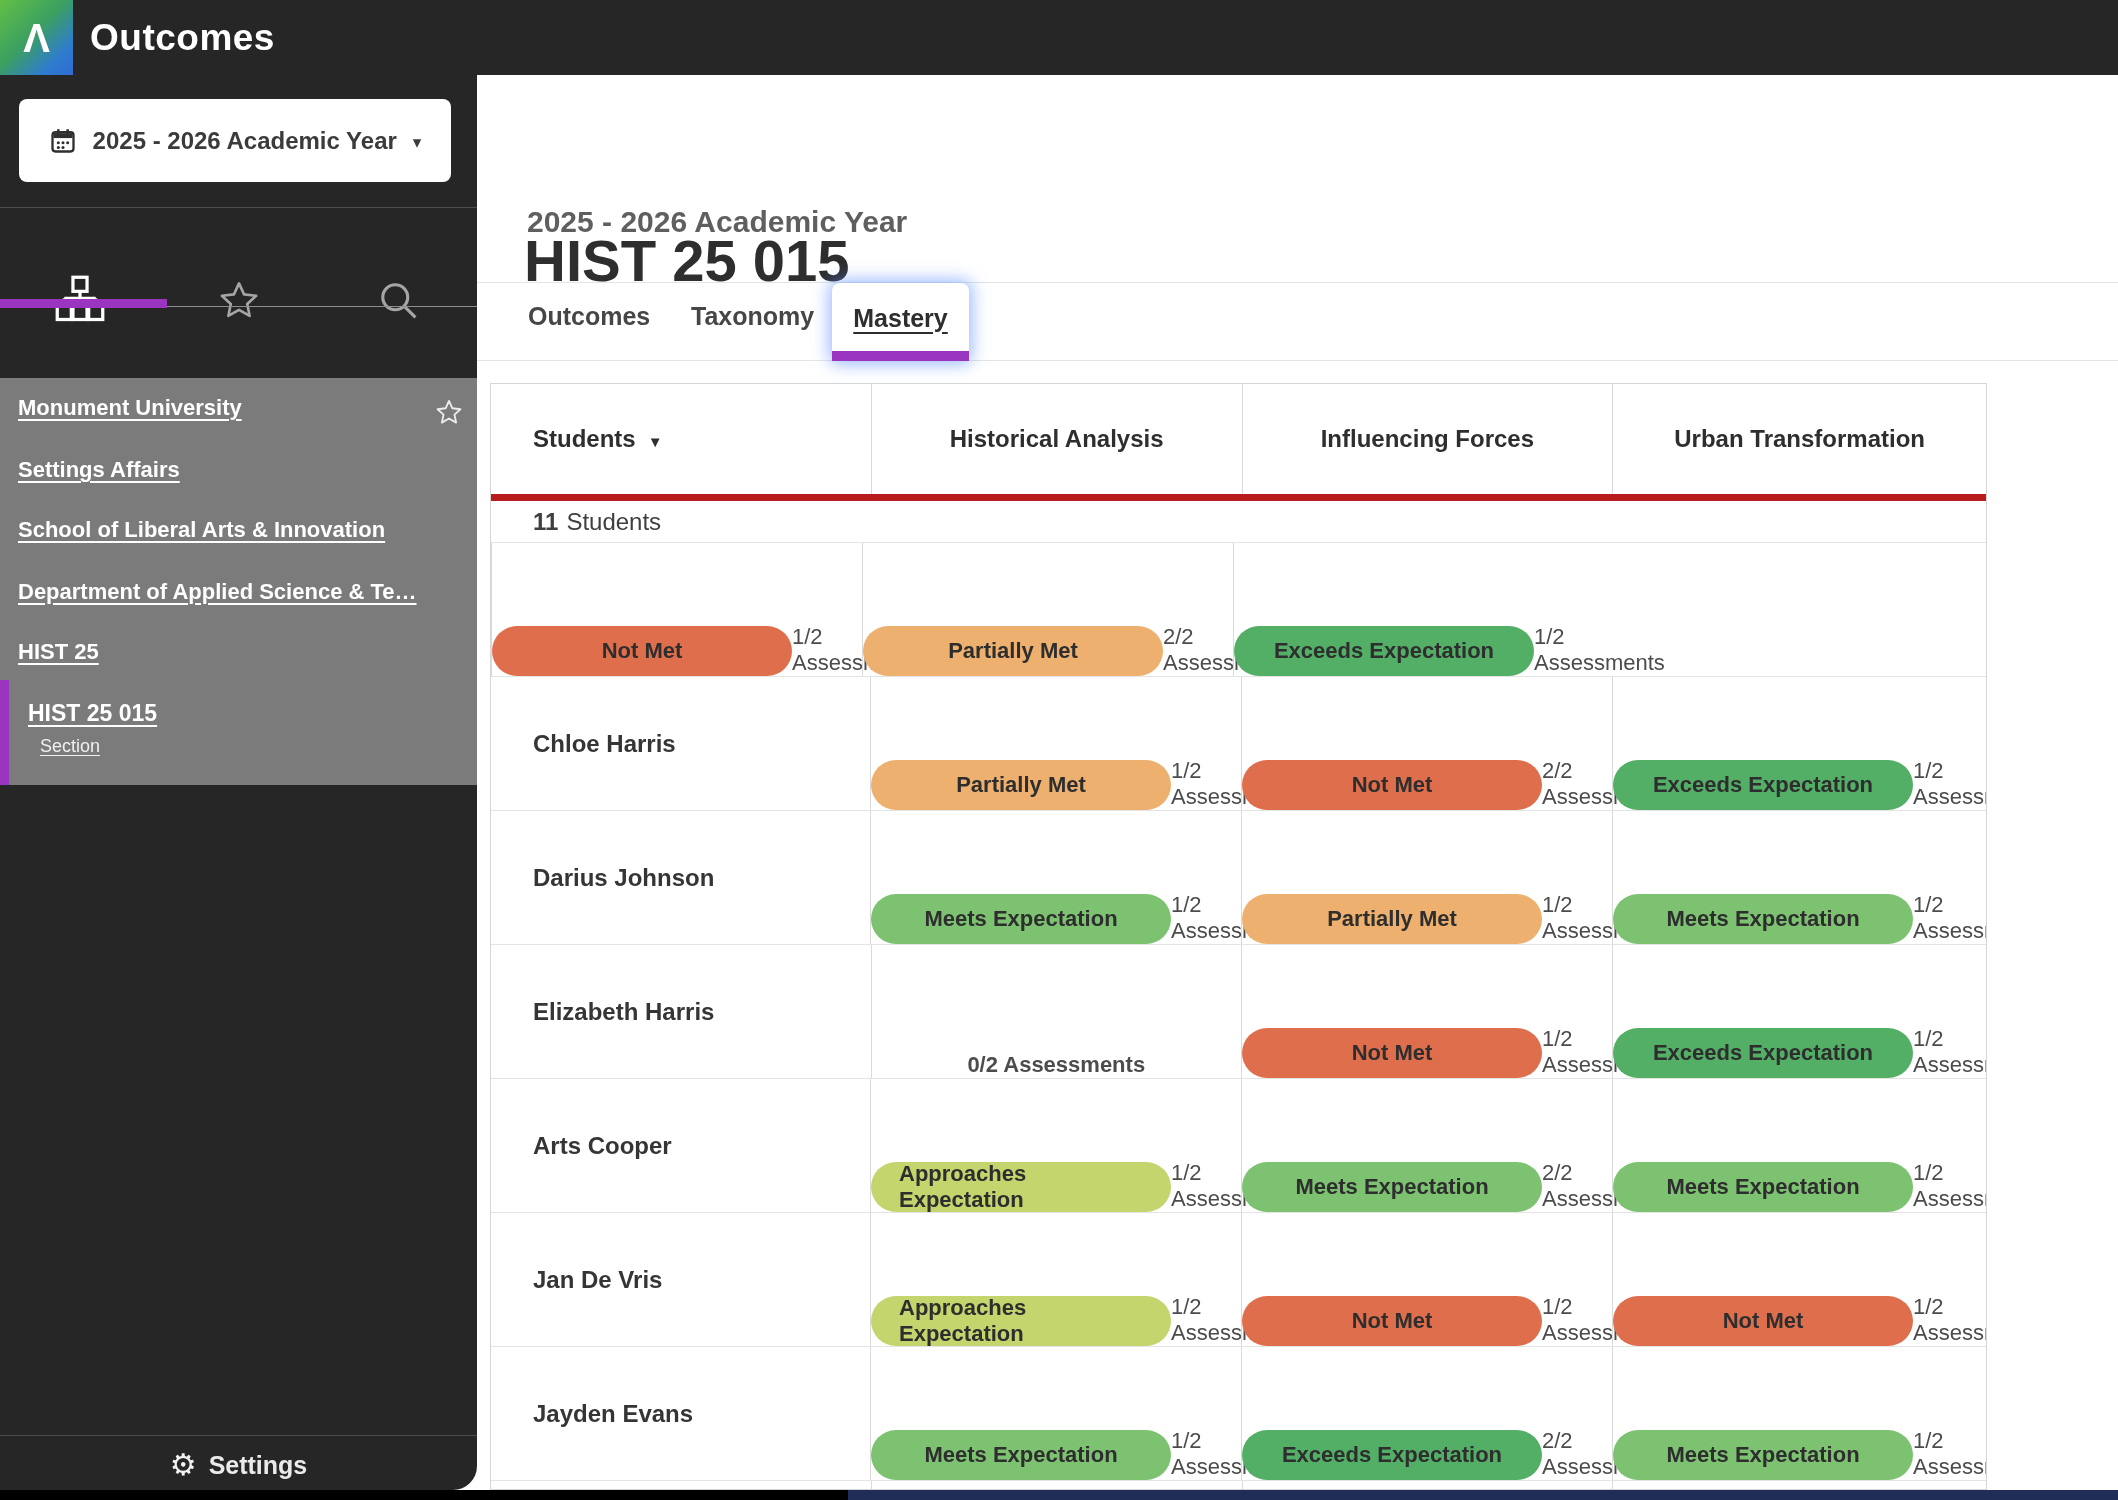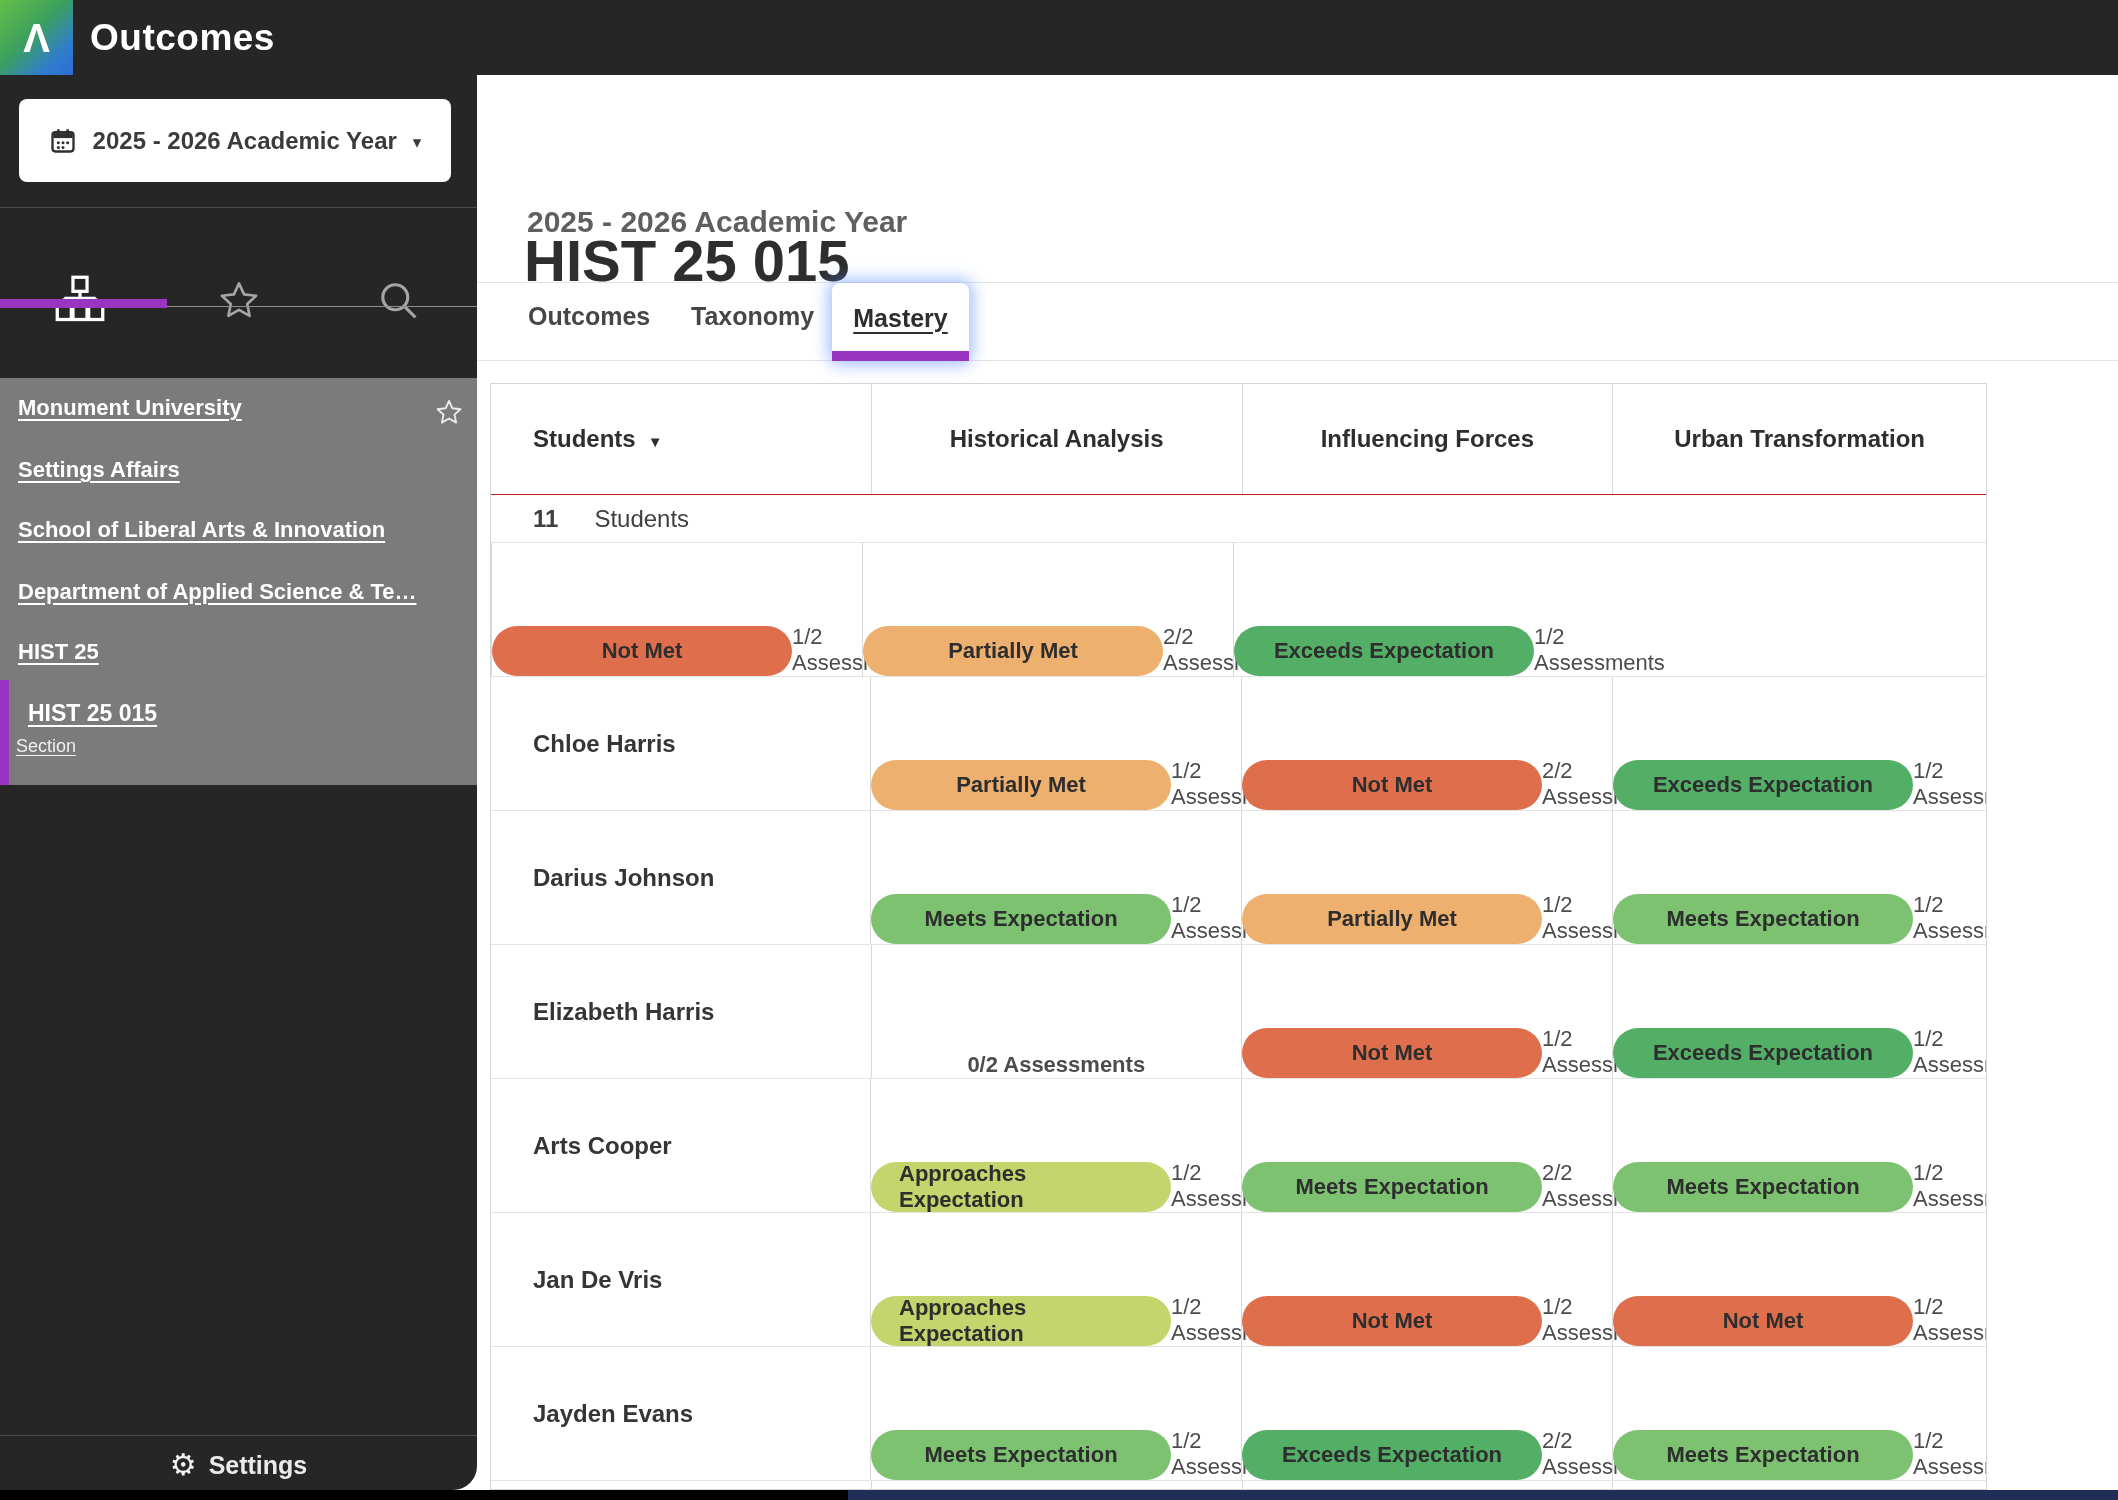--- a/index.html
+++ b/index.html
@@ -33,21 +33,21 @@
 
   .section-label { position:absolute; left:10px; top:318px; font-size:21px; color:#d2d2d2; letter-spacing:.5px; }
 
   .org-panel { position:absolute; left:0; top:303px; width:477px; height:407px; background:var(--panel); }
   .org-item { position:absolute; left:18px; font-size:22px; font-weight:600; color:#fff;
               text-decoration:underline; text-underline-offset:4px; cursor:pointer; white-space:nowrap; }
   .org-star { position:absolute; right:14px; top:20px; cursor:pointer; }
   .sel-block { position:absolute; left:0; top:302px; width:477px; height:105px; border-left:9px solid var(--accent); }
   .sel-title { position:absolute; left:19px; top:20px; font-size:23px; font-weight:700; color:#fff;
                text-decoration:underline; text-underline-offset:4px; cursor:pointer; }
-  .sel-sub { position:absolute; left:7px; top:56px; font-size:18px; font-weight:400; color:#f0f0f0;
+  .sel-sub { position:absolute; left:31px; top:56px; font-size:18px; font-weight:400; color:#f0f0f0;
              text-decoration:underline; text-underline-offset:3px; cursor:pointer; }
 
   .settings-div { position:absolute; left:0; top:1360px; width:477px; height:1px; background:#4d4d4d; }
   .settings-row { position:absolute; left:0; top:1368px; width:477px; height:44px; display:flex;
                   align-items:center; justify-content:center; gap:12px; cursor:pointer; background:none; border:none; }
   .settings-row .gear { color:#f2f2f2; font-size:30px; line-height:1; }
   .settings-row .lbl { color:#eaeaea; font-size:25px; font-weight:600; font-family:inherit; }
 
   .bottom-strip { position:absolute; left:0; top:1490px; width:2118px; height:10px;
                   background:linear-gradient(90deg,#000 0 848px,var(--bottom-navy) 848px 100%); }
@@ -70,22 +70,22 @@
 
   
   .mtable { position:absolute; left:13px; top:308px; width:1497px; height:1107px;
             border:1px solid #d6d6d6; background:#fff; overflow:hidden; }
   .c0{width:380px;} .c1{width:371px;} .c2{width:371px;} .c3{width:374px;}
   .hrow { display:flex; height:110px; }
   .hc { display:flex; align-items:center; justify-content:center; font-size:24px; font-weight:700; color:#2e2e2e; }
   .hc.c0 { justify-content:flex-start; padding-left:42px; gap:12px; cursor:pointer; }
   .hc .sort-caret { font-size:15px; color:#2e2e2e; margin-top:4px; }
   .c1,.c2,.c3 { border-left:1px solid #d9d9d9; }
-  .subrow { display:flex; align-items:center; height:48px; border-top:1px solid #b91c1c;
-            padding-left:42px; font-size:24px; color:#3f3f3f;gap:28px; }
+  .subrow { display:flex; align-items:center; height:48px; border-top:7px solid #b91c1c;
+            padding-left:42px; font-size:24px; color:#3f3f3f; }
   .subrow b { font-weight:700; margin-right:8px; }
   .trow { display:flex; height:134px; border-top:1px solid #e4e4e4; }
   .name-cell { display:flex; align-items:center; padding-left:42px; font-size:24px; font-weight:600; color:#353535; }
   .cc { display:flex; align-items:flex-end; padding-top:22px; }
   .badge { height:50px; min-width:300px; padding:0 28px; border-radius:25px; display:flex; align-items:center;
            justify-content:center; font-size:22px; font-weight:700; color:#2e2e2e; }
   .assess { margin-top:21px; font-size:22px; color:#4c4c4c; }
   .cc-none { justify-content:center; padding-top:0; }
   .cc-none .assess { margin-top:0;font-weight:bold; }
   .lv-not-met { background:var(--not-met); }

